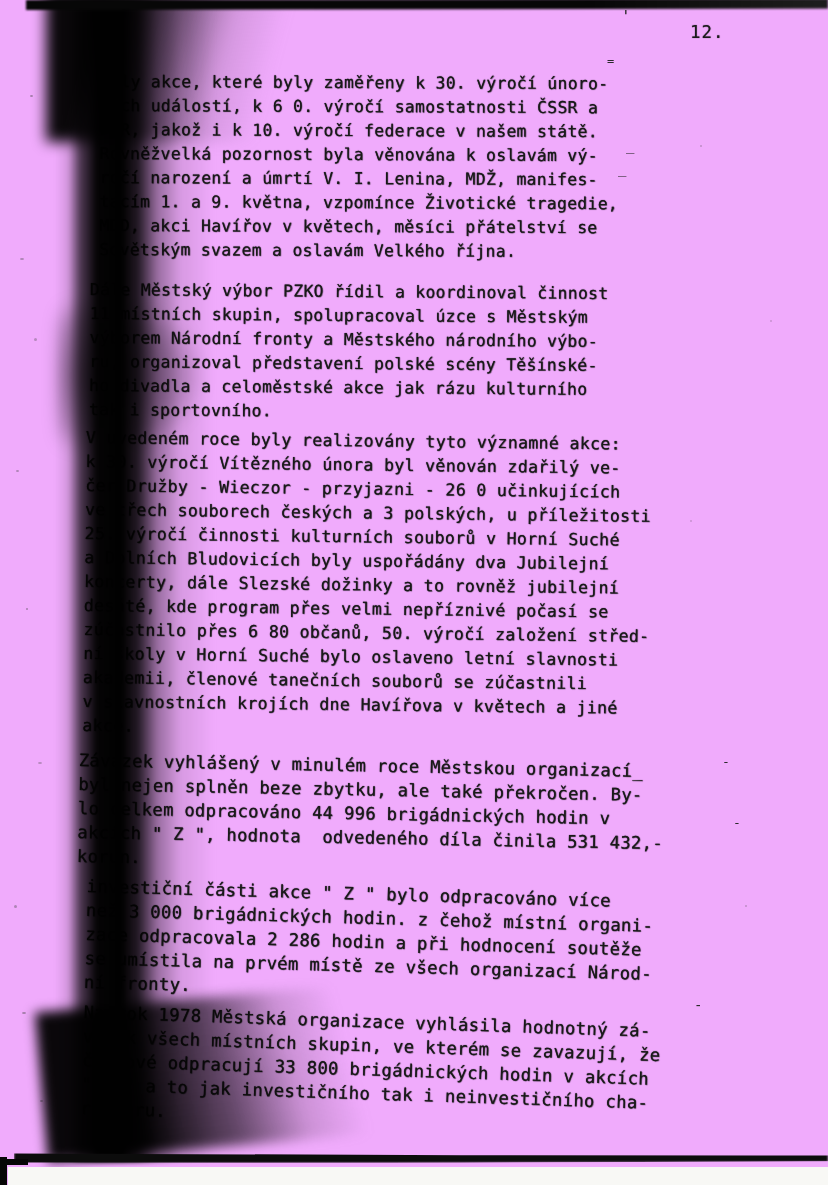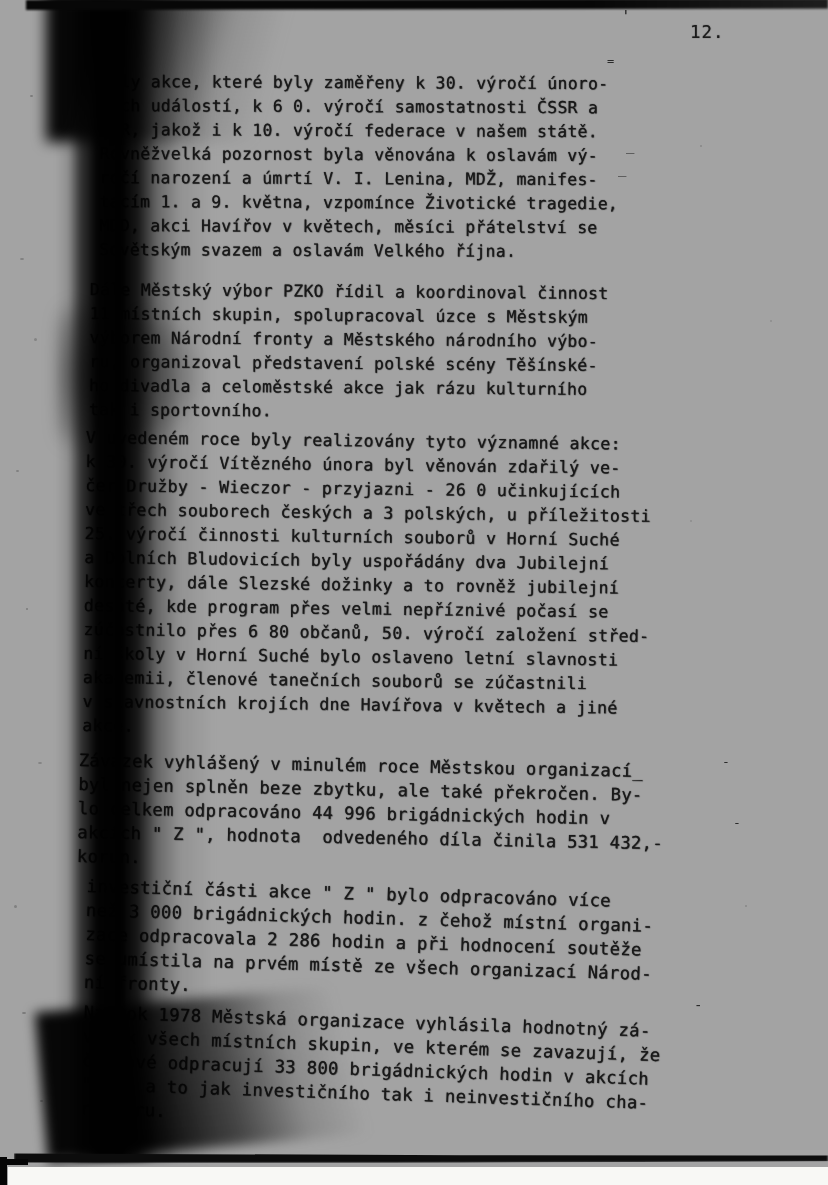--- a/index.html
+++ b/index.html
@@ -1,19 +1,19 @@
 <!DOCTYPE html>
 <html><head>
 <meta charset="utf-8">
 <style>
   html,body{margin:0;padding:0;background:#e9e9e6;}
   .page{
     position:relative;
     width:828px;height:1185px;
-    background:#a3a3a3;
+    background:#f0abfc;
     overflow:hidden;
     font-family:"DejaVu Sans Mono", monospace;
     color:#1b1b1b;
   }
   
   .para{position:absolute;transform-origin:0 0;}
   .line{
     height:24px;line-height:24px;
     white-space:pre;
     color:#191919;

